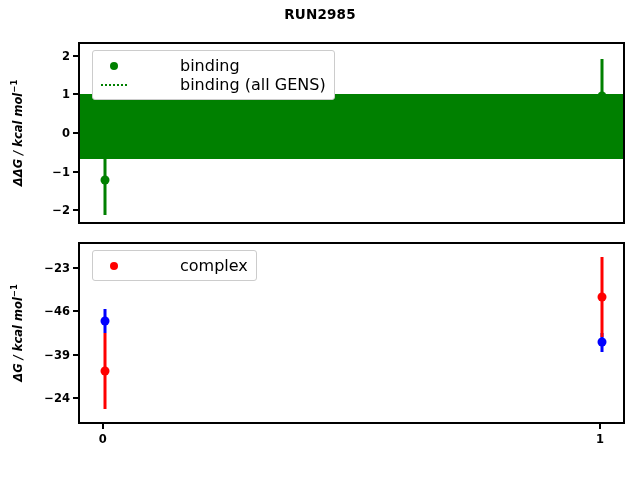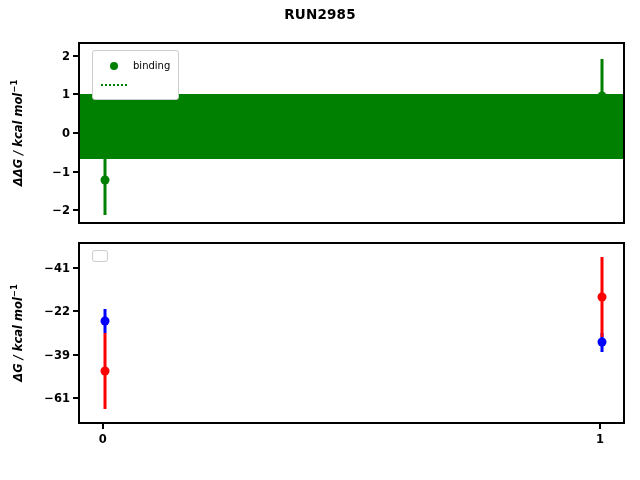--- a/index.html
+++ b/index.html
@@ -78,21 +78,21 @@
   .legend-row{display:flex;align-items:center;height:19px;}
   .legend-key{width:30px;display:flex;align-items:center;justify-content:center;}
   .legend-dot{width:8px;height:8px;border-radius:50%;display:block;}
   .legend-dot.green{background:#008000;}
   .legend-dot.blue{background:#0000ff;}
   .legend-dot.red{background:#ff0000;}
   .legend-dotted{
     width:26px;height:0;border-top:2px dotted #008000;display:block;
   }
   .legend-text{
-    font-size:10px;color:#000;white-space:nowrap;padding-left:4px;
+    font-size:16px;color:#000;white-space:nowrap;padding-left:4px;margin-left:47px;
   }
   #legend-top{left:12px;top:6px;z-index:6;}
   #legend-bottom{left:12px;top:6px;z-index:6;}
 </style>
 </head>
 <body>
 
 <div class="figure">
 
   <div class="fig-title">RUN2985</div>
@@ -110,20 +110,21 @@
       <div class="legend-row">
         <span class="legend-key">
           <span class="legend-dot green"></span>
         </span>
         <span class="legend-text">binding</span>
       </div>
       <div class="legend-row">
         <span class="legend-key">
           <span class="legend-dotted"></span>
         </span>
+        <span class="legend-text">binding (all GENS)</span>
       </div>
     </div>
   </div>
 
   <div id="yticks-top">
       <div class="ytick-label" style="left: 30px; top: 55.5532px;">2</div>
       <div class="ytick-mark" style="left: 73px; top: 55.5532px;"></div>
       <div class="ytick-label" style="left: 30px; top: 94.2766px;">1</div>
       <div class="ytick-mark" style="left: 73px; top: 94.2766px;"></div>
       <div class="ytick-label" style="left: 30px; top: 133px;">0</div>
@@ -144,31 +145,37 @@
         <div class="marker blue" style="left: 24.8636px; top: 76.7px;"></div>
         <div class="errbar blue" style="left: 522.136px; top: 88.8333px; height: 19.0667px;"></div>
         <div class="marker blue" style="left: 522.136px; top: 98.3667px;"></div>
         <div class="errbar red" style="left: 24.8636px; top: 88.8333px; height: 76.2667px;"></div>
         <div class="marker red" style="left: 24.8636px; top: 126.967px;"></div>
         <div class="errbar red" style="left: 522.136px; top: 13px; height: 79.7333px;"></div>
         <div class="marker red" style="left: 522.136px; top: 52.8667px;"></div>
       </div>
 
     <div class="legend" id="legend-bottom">
+      <div class="legend-row">
+        <span class="legend-key">
+          <span class="legend-dot red"></span>
+        </span>
+        <span class="legend-text">complex</span>
+      </div>
     </div>
   </div>
 
   <div id="yticks-bottom">
-      <div class="ytick-label" style="left: 30px; top: 268px;">−41</div>
+      <div class="ytick-label" style="left: 30px; top: 268px;">−23</div>
       <div class="ytick-mark" style="left: 73px; top: 268px;"></div>
-      <div class="ytick-label" style="left: 30px; top: 311.333px;">−22</div>
+      <div class="ytick-label" style="left: 30px; top: 311.333px;">−46</div>
       <div class="ytick-mark" style="left: 73px; top: 311.333px;"></div>
       <div class="ytick-label" style="left: 30px; top: 354.667px;">−39</div>
       <div class="ytick-mark" style="left: 73px; top: 354.667px;"></div>
-      <div class="ytick-label" style="left: 30px; top: 398px;">−61</div>
+      <div class="ytick-label" style="left: 30px; top: 398px;">−24</div>
       <div class="ytick-mark" style="left: 73px; top: 398px;"></div>
     </div>
 
   <div class="ylabel" id="ylabel-bottom" style="width: 182px; left: -74px; top: 325px;">
     <i>Δ</i><i>G / kcal mol</i><span class="sup">−1</span>
   </div>
 
   <div id="xticks">
       <div class="xtick-mark" style="left: 102.864px; top: 424px;"></div>
       <div class="xtick-label" style="left: 102.864px; top: 432px;">0</div>

